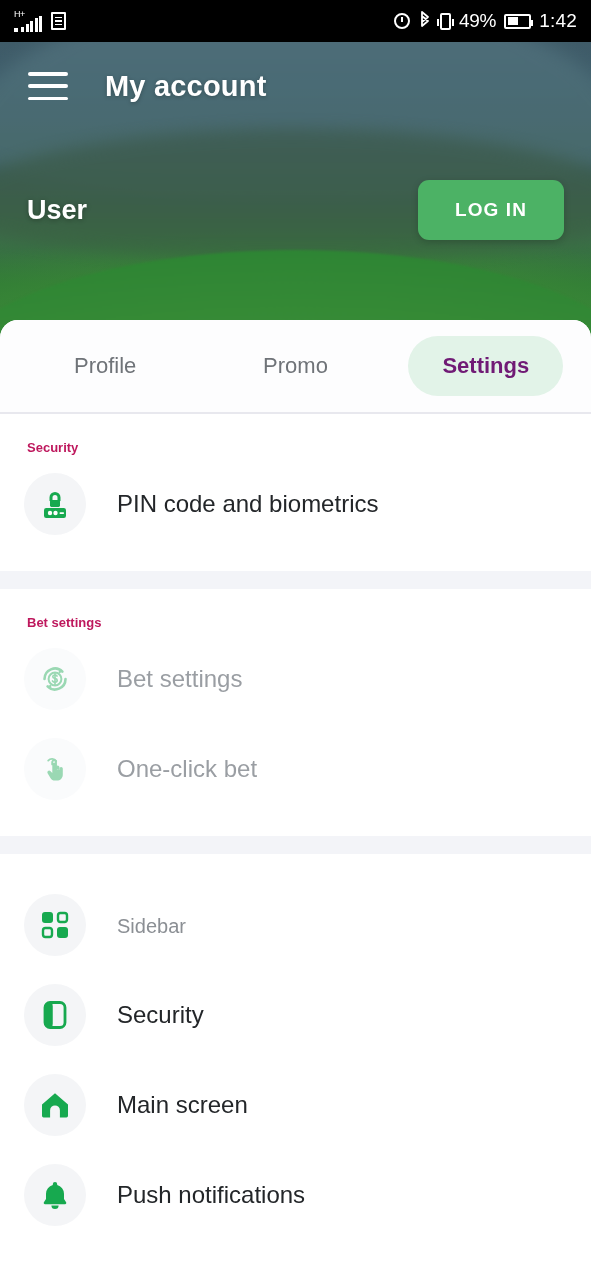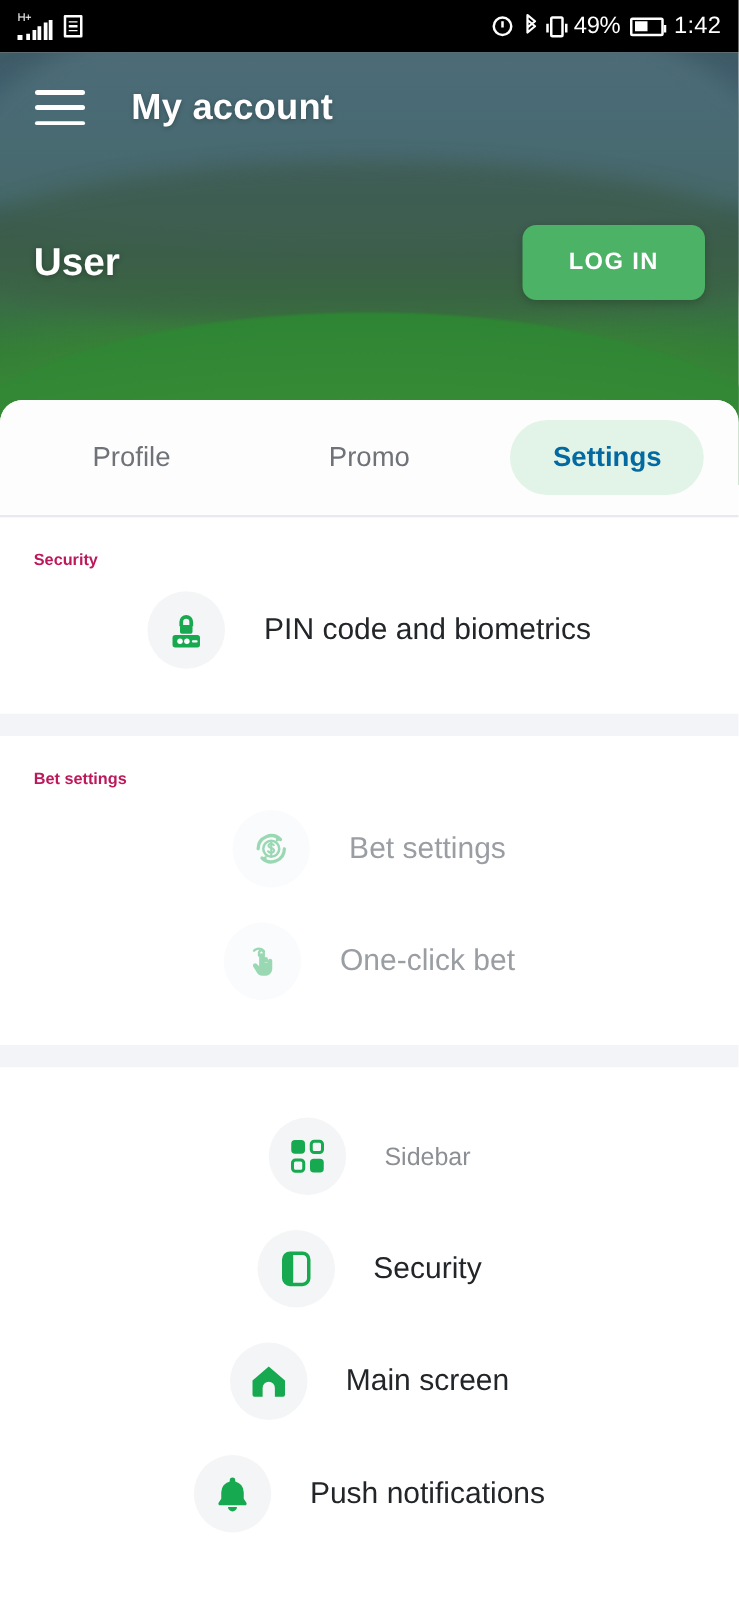--- a/index.html
+++ b/index.html
@@ -74,47 +74,47 @@
   .pl3 { left:24%; bottom:96px; width:44%; height:2px; transform:rotate(-1.2deg); opacity:.6; }
 
   .appbar { position:relative; display:flex; align-items:center; height:88px; padding:0 0 0 28px; }
   .hamburger { width:40px; height:28px; display:flex; flex-direction:column; justify-content:space-between; cursor:pointer; }
   .hamburger span { display:block; height:3.5px; background:#fff; border-radius:2px; }
   .appbar-title { margin-left:37px; color:#fff; font-size:29px; font-weight:700; letter-spacing:.2px;
                   text-shadow:0 1px 4px rgba(0,0,0,.28); }
 
   .userrow { position:relative; display:flex; align-items:center; justify-content:space-between;
              padding:0 27px; margin-top:50px; }
-  .username { color:#fff; font-size:31px; font-weight:700; text-shadow:0 1px 5px rgba(0,0,0,.3); }
+  .username { color:#fff; font-size:27px; font-weight:700; text-shadow:0 1px 5px rgba(0,0,0,.3); }
   .login-btn {
     background:#4cb265; color:#fff; font-size:19px; font-weight:700; letter-spacing:1.1px;
     border:none; border-radius:11px; padding:19px 37px; cursor:pointer;
     box-shadow:0 2px 7px rgba(0,0,0,.18);
   }
 
   
   .sheet {
     position:absolute; left:0; right:0; top:320px; bottom:0;
     background:#fff; border-radius:18px 18px 0 0; overflow:hidden;
   }
 
   .tabs { display:flex; align-items:center; height:92px; padding:0 10px; background:#fdfdfe; }
   .tab { flex:1; text-align:center; font-size:22px; color:#6f7378; padding:17px 0; cursor:pointer; }
-  .tab.active { color:#0369a1; font-weight:700; }
+  .tab.active { color:#701a75; font-weight:700; }
   .tab.active .pill {
     display:inline-block; background:#e2f3e8; border-radius:32px; padding:17px 34px; margin:-17px 0;
   }
   .tabs-divider { height:2px; background:#e8e8ee; }
 
   
   .section { background:#fff; padding:26px 0 22px; }
   .section-title { font-size:13px; font-weight:700; color:#be185d; padding:0 27px 4px; }
   .section-gap { height:18px; background:#f3f4f8; }
 
-  .row { display:flex; align-items:center; padding:14px 24px; cursor:pointer;justify-content:center; }
+  .row { display:flex; align-items:center; padding:14px 24px; cursor:pointer; }
   .row.disabled { cursor:default; }
   .icon-circle {
     width:62px; height:62px; border-radius:50%; background:#f4f5f7;
     display:flex; align-items:center; justify-content:center; flex:0 0 62px;
   }
   .row.disabled .icon-circle { background:#fafbfc; }
   .row.disabled .icon-circle svg { opacity:.42; }
   .row-text { margin-left:31px; }
   .row-label { font-size:24px; color:#232629; line-height:1.22; }
   .row.disabled .row-label { color:#9a9ea3; }

